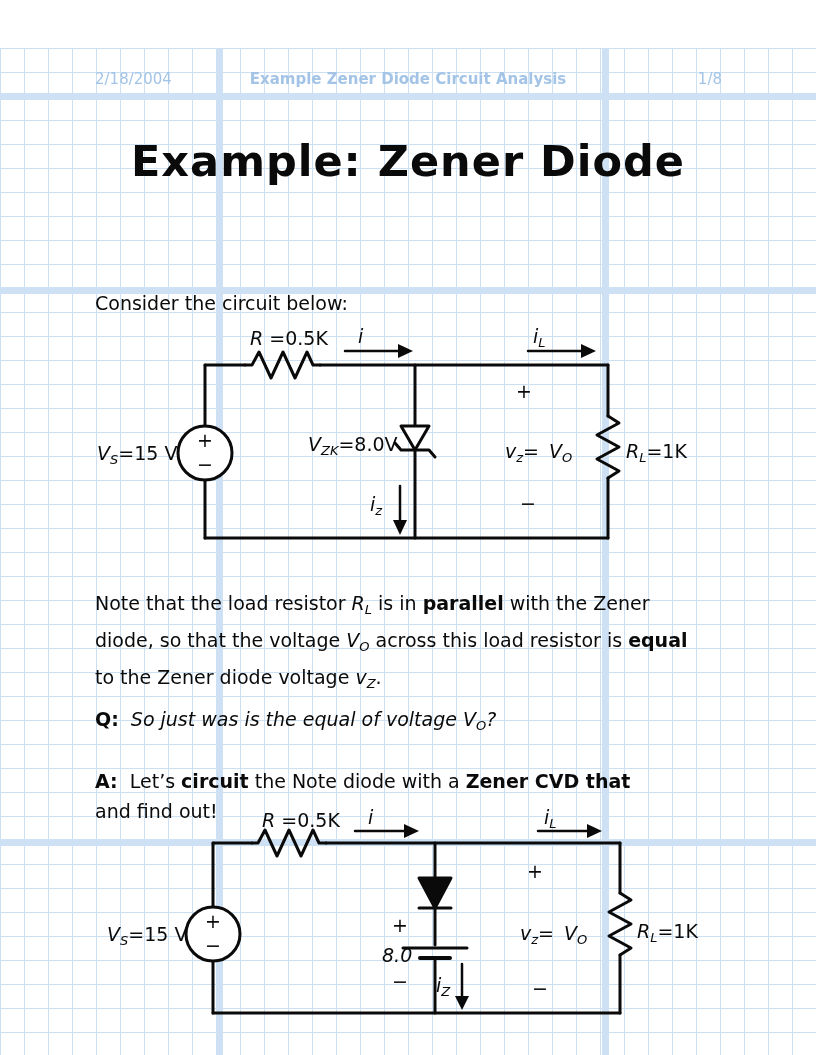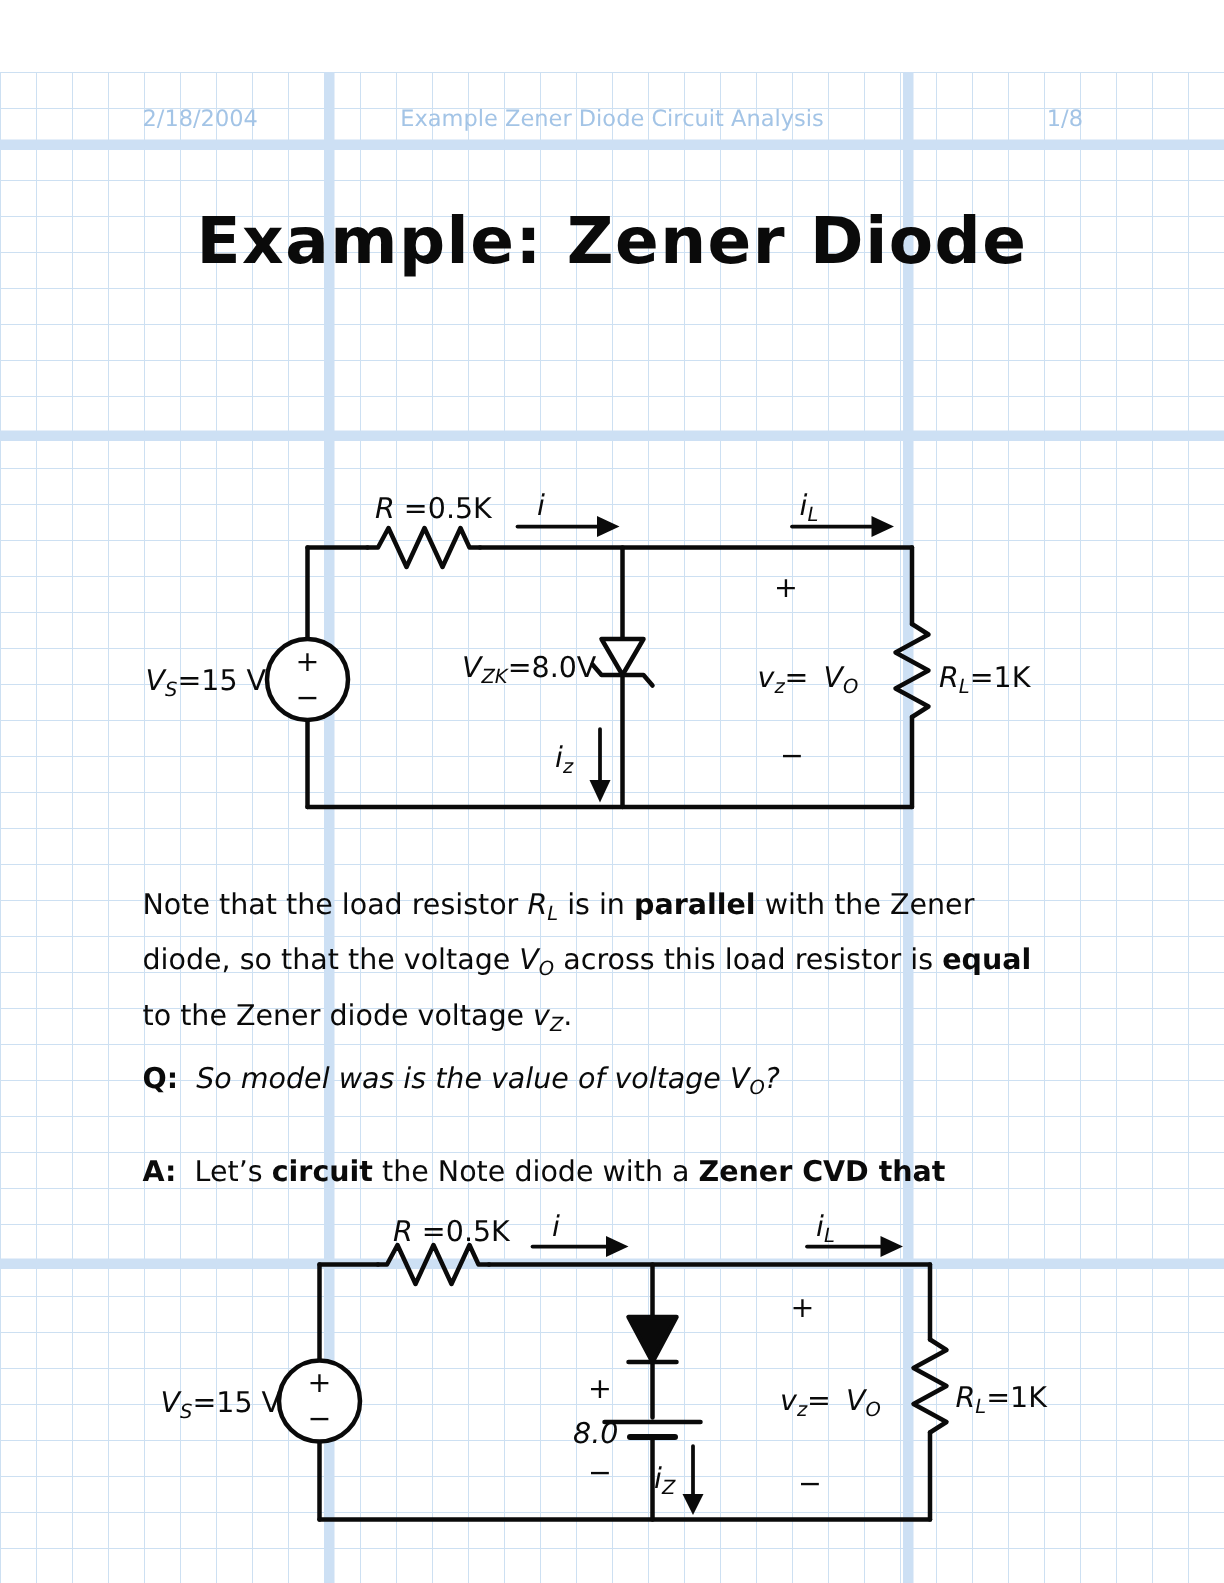--- a/index.html
+++ b/index.html
@@ -12,21 +12,21 @@
     background-size:24px 24px;
     font-family:"DejaVu Sans","Liberation Sans",sans-serif;
     color:#0a0a0a;
     margin-top:48px;
   }
   .gmajor{position:absolute;background:#cde0f4;}
   .gv{top:0;bottom:0;width:7px;}
   .gh{left:0;right:0;height:7px;}
   .hdr{position:absolute;top:22px;left:0;right:0;font-size:15px;color:#a3c4e6;}
   .hdr .hleft{position:absolute;left:95px;}
-  .hdr .hcenter{position:absolute;left:0;right:0;text-align:center;}
+  .hdr .hcenter{position:absolute;left:0;right:0;text-align:center;font-weight:bold;}
   .hdr .hright{position:absolute;right:94px;}
   .title{position:absolute;top:76px;left:0;right:0;text-align:center;
     font-size:43px;font-weight:bold;letter-spacing:1px;}
   .title-line{line-height:74px;
     text-decoration-thickness:3.5px;text-underline-offset:9px;}
   .bodytext{position:absolute;font-size:19px;white-space:pre;}
   .intro{left:95px;top:244px;}
   .note{left:95px;top:540px;line-height:30px;}
   .q{left:95px;top:660px;}
   .a{left:95px;top:718px;line-height:30px;}
@@ -54,20 +54,21 @@
   <div class="hdr">
       <span class="hleft">2/18/2004</span>
       <span class="hcenter">Example Zener Diode Circuit Analysis</span>
       <span class="hright">1/8</span>
     </div>
 
   <div class="title">
       <div class="title-line">Example: Zener Diode</div>
     </div>
 
+  <div class="bodytext intro">Consider the circuit below:</div>
 
   <svg class="circuit" style="left:85px;top:268px;" width="645" height="245" viewBox="85 268 645 245">
     <g stroke="#0a0a0a" stroke-width="3" fill="none" stroke-linecap="round" stroke-linejoin="round">
       <path d="M205 317 H245 M320 317 H608"></path>
       <polyline points="245,317 252,317 259,304 271,330 283,304 295,330 307,304 313,317 320,317"></polyline>
       <path d="M205 317 V378 M205 432 V490"></path>
       <circle cx="205" cy="405" r="27" fill="#fff"></circle>
       <path d="M205 490 H608"></path>
       <path d="M415 317 V378 M415 402 V490"></path>
       <polygon points="401,378 429,378 415,402" fill="#fff"></polygon>
@@ -92,23 +93,23 @@
     <text x="308" y="403"><tspan class="it">V</tspan><tspan class="sub it" dy="4">ZK</tspan><tspan dy="-4">=8.0V</tspan></text>
     <text x="370" y="463"><tspan class="it">i</tspan><tspan class="sub it" dy="4">z</tspan></text>
     <text x="516" y="350" font-size="17">+</text>
     <text x="505" y="410"><tspan class="it">v</tspan><tspan class="sub it" dy="4">z</tspan><tspan dy="-4">= </tspan><tspan class="it" dx="4">V</tspan><tspan class="sub it" dy="4">O</tspan></text>
     <text x="520" y="462">−</text>
     <text x="626" y="410"><tspan class="it">R</tspan><tspan class="sub it" dy="4">L</tspan><tspan dy="-4">=1K</tspan></text>
   </svg>
 
   <div class="bodytext note"><div><span>Note that the load resistor </span><span class="v">R</span><span class="s v">L</span><span> is in </span><span class="b">parallel</span><span> with the Zener</span></div><div><span>diode, so that the voltage </span><span class="v">V</span><span class="s v">O</span><span> across this load resistor is </span><span class="b">equal</span></div><div><span>to the Zener diode voltage </span><span class="v">v</span><span class="s v">Z</span><span>.</span></div></div>
 
-  <div class="bodytext q"><span class="b">Q:</span><span class="qi">  So model was is the value of voltage </span><span class="qi">V</span><span class="qi s">O</span><span class="qi">?</span></div>
+  <div class="bodytext q"><span class="b">Q:</span><span class="qi">  So just was is the equal of voltage </span><span class="qi">V</span><span class="qi s">O</span><span class="qi">?</span></div>
 
-  <div class="bodytext a"><div><span class="b">A:</span><span>  Let’s </span><span class="b">circuit</span><span> the Note diode with a </span><span class="b">Zener CVD that</span></div></div>
+  <div class="bodytext a"><div><span class="b">A:</span><span>  Let’s </span><span class="b">circuit</span><span> the Note diode with a </span><span class="b">Zener CVD that</span></div><div><span>and find out!</span></div></div>
 
   <svg class="circuit" style="left:90px;top:755px;" width="645" height="225" viewBox="90 755 645 225">
     <g stroke="#0a0a0a" stroke-width="3" fill="none" stroke-linecap="round" stroke-linejoin="round">
       <path d="M213 795 H252 M326 795 H620"></path>
       <polyline points="252,795 258,795 265,782 277,808 289,782 301,808 313,782 319,795 326,795"></polyline>
       <path d="M213 795 V859 M213 913 V965"></path>
       <circle cx="213" cy="886" r="27" fill="#fff"></circle>
       <path d="M213 965 H620"></path>
       <path d="M435 795 V830 M435 860 V897 M435 910 V965"></path>
       <polygon points="419,830 451,830 435,860" fill="#0a0a0a"></polygon>

